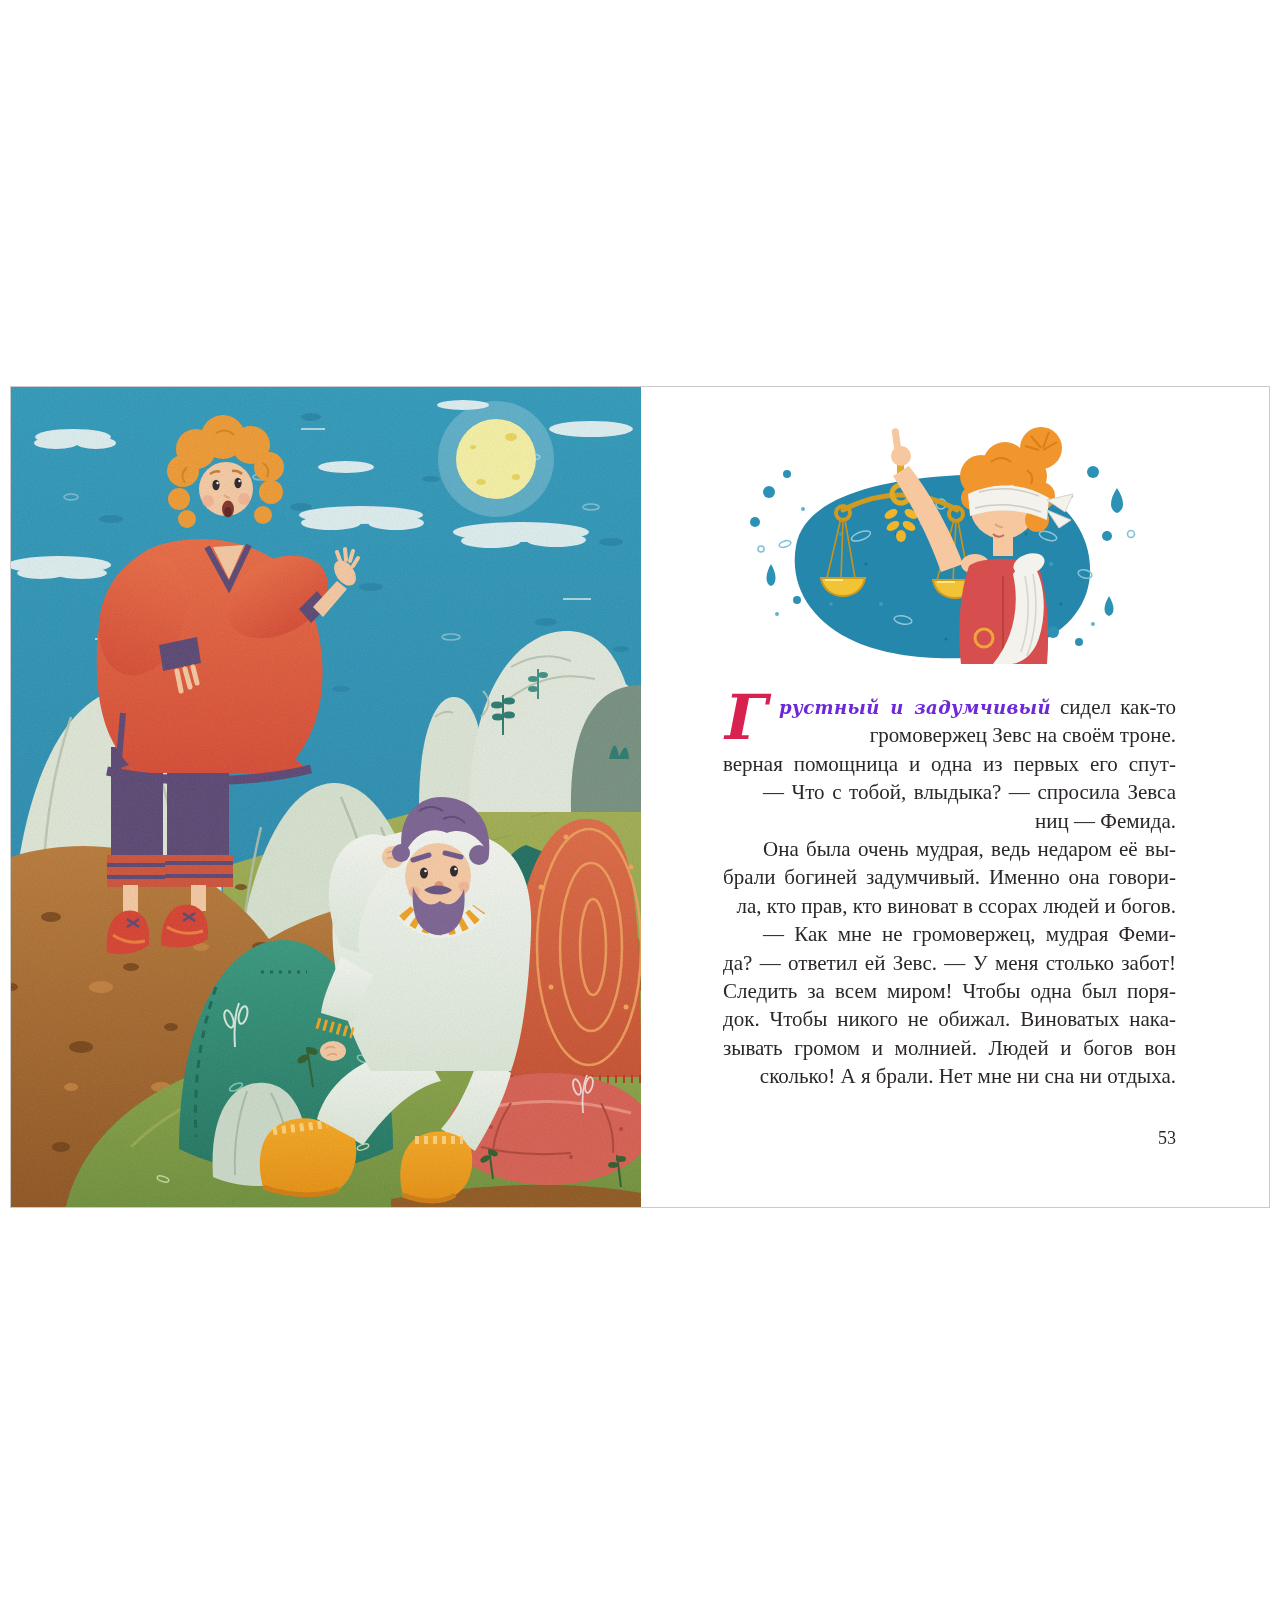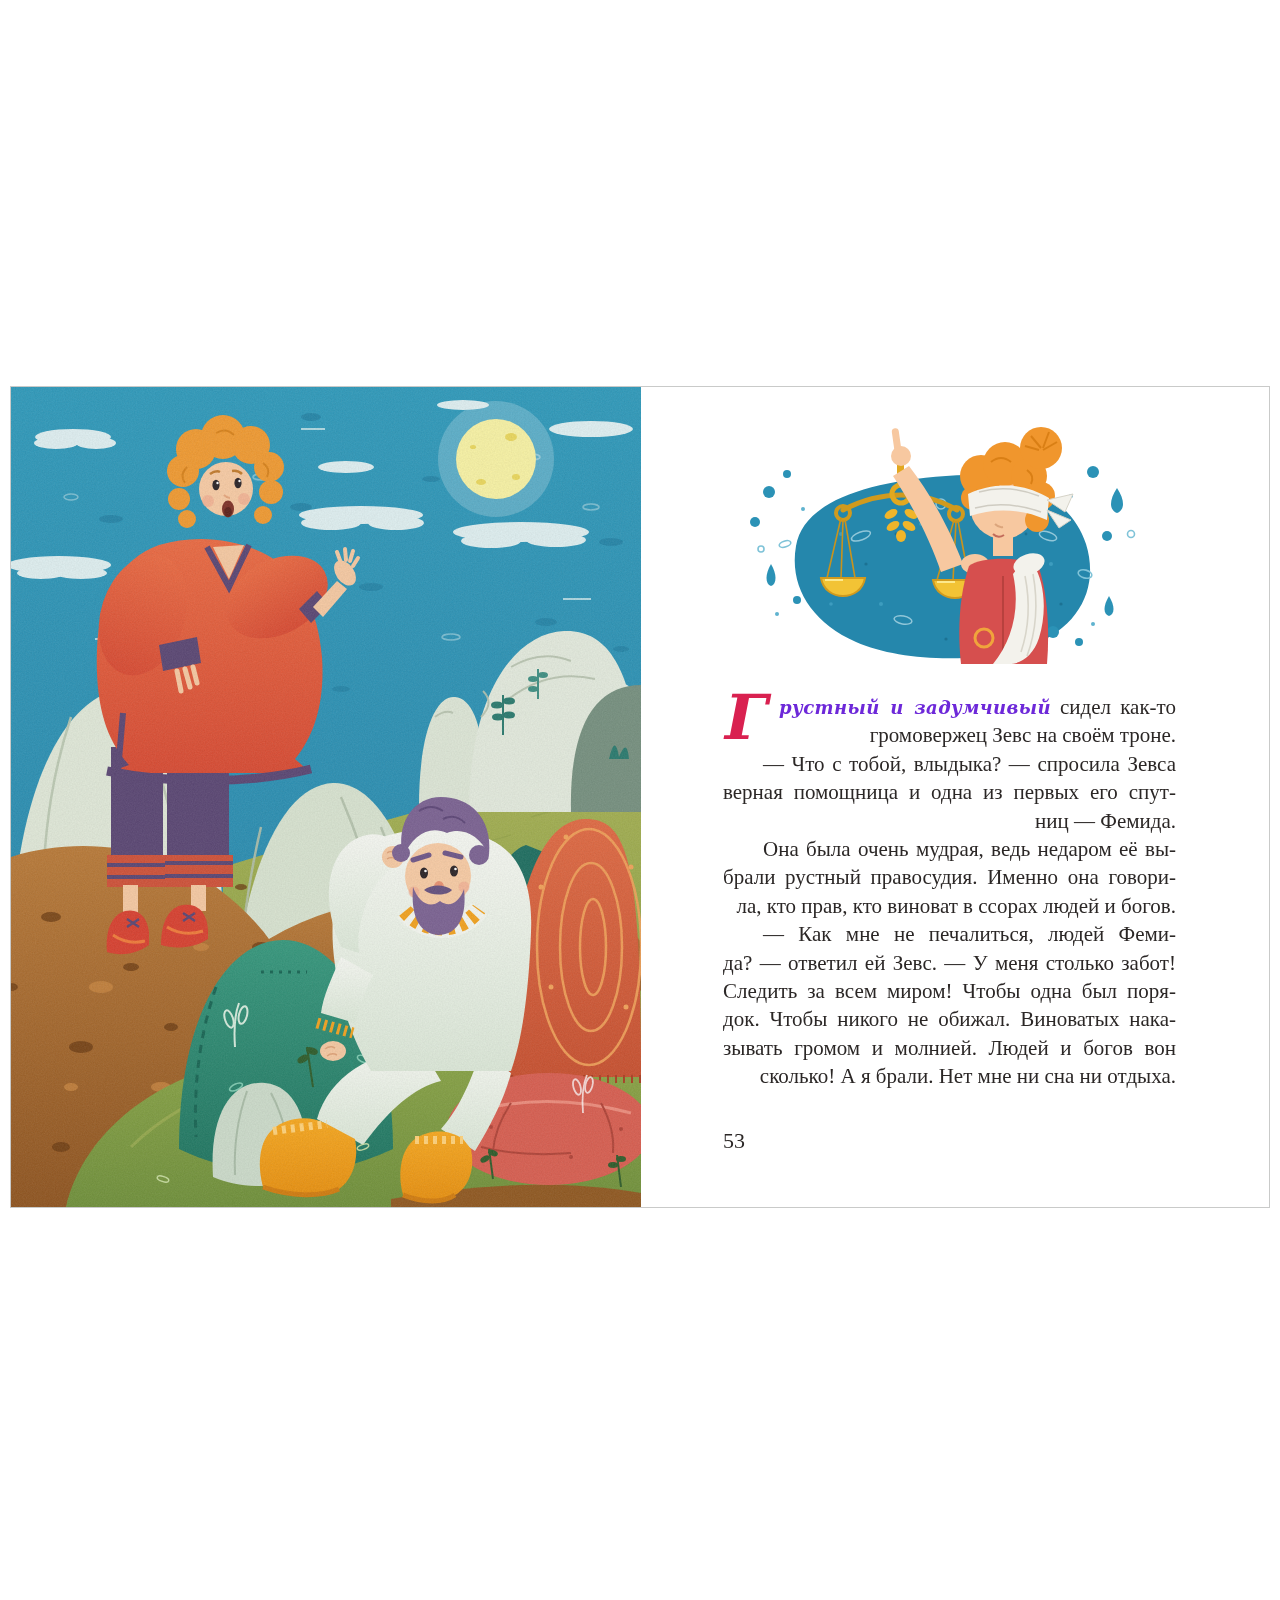--- a/index.html
+++ b/index.html
@@ -15,22 +15,22 @@
   .text-col{position:absolute;left:82px;top:306px;width:453px;color:#2b2726;}
   .dropcap{float:left;width:56px;height:56px;font-family:"DejaVu Serif",serif;
            font-style:italic;font-weight:700;font-size:62px;line-height:50px;
            color:#d92150;text-indent:2px;}
   .line{height:28.4px;line-height:28.4px;font-size:21px;text-align:right;overflow:visible;}
   .line.just{text-align:justify;text-align-last:justify;}
   .line.ind{padding-left:40px;}
   .line .plain{font-family:"Liberation Serif",serif;color:#2b2726;}
   .line .script{font-family:"DejaVu Serif",serif;font-style:italic;font-weight:700;
                 color:#6d28d9;font-size:18px;letter-spacing:.4px;}
-  .folio{position:absolute;left:82px;top:741px;width:453px;text-align:left;
-         font-size:22px;color:#2b2726;}
+  .folio{position:absolute;left:82px;top:741px;width:453px;text-align:right;
+         font-size:18px;color:#2b2726;}
 </style>
 </head>
 <body>
 
 <div class="canvas">
   <div class="spread">
 
     <div class="page page-left">
       <svg width="630" height="820" viewBox="0 0 630 820">
         <defs>
@@ -609,27 +609,27 @@
             </g>
           </g>
         </svg>
       </div>
 
       <div class="text-col">
         <div class="dropcap">Г</div>
         <div id="story-lines">
             <div class="line just"><span class="script">рустный и задумчивый</span><span class="plain"> сидел как-то</span></div>
             <div class="line"><span class="plain">громовержец Зевс на своём троне.</span></div>
+            <div class="line just"><span class="plain">верная помощница и одна из первых его спут-</span></div>
             <div class="line just ind"><span class="plain">— Что с тобой, влыдыка? — спросила Зевса</span></div>
-            <div class="line just"><span class="plain">верная помощница и одна из первых его спут-</span></div>
             <div class="line"><span class="plain">ниц — Фемида.</span></div>
             <div class="line just ind"><span class="plain">Она была очень мудрая, ведь недаром её вы-</span></div>
-            <div class="line just"><span class="plain">брали рустный правосудия. Именно она говори-</span></div>
+            <div class="line just"><span class="plain">брали богиней задумчивый. Именно она говори-</span></div>
             <div class="line"><span class="plain">ла, кто прав, кто виноват в ссорах людей и богов.</span></div>
-            <div class="line just ind"><span class="plain">— Как мне не печалиться, людей Феми-</span></div>
+            <div class="line just ind"><span class="plain">— Как мне не громовержец, мудрая Феми-</span></div>
             <div class="line just"><span class="plain">да? — ответил ей Зевс. — У меня столько забот!</span></div>
             <div class="line just"><span class="plain">Следить за всем миром! Чтобы одна был поря-</span></div>
             <div class="line just"><span class="plain">док. Чтобы никого не обижал. Виноватых нака-</span></div>
             <div class="line just"><span class="plain">зывать громом и молнией. Людей и богов вон</span></div>
             <div class="line"><span class="plain">сколько! А я брали. Нет мне ни сна ни отдыха.</span></div>
           </div>
       </div>
 
       <div class="folio">53</div>
     </div>

